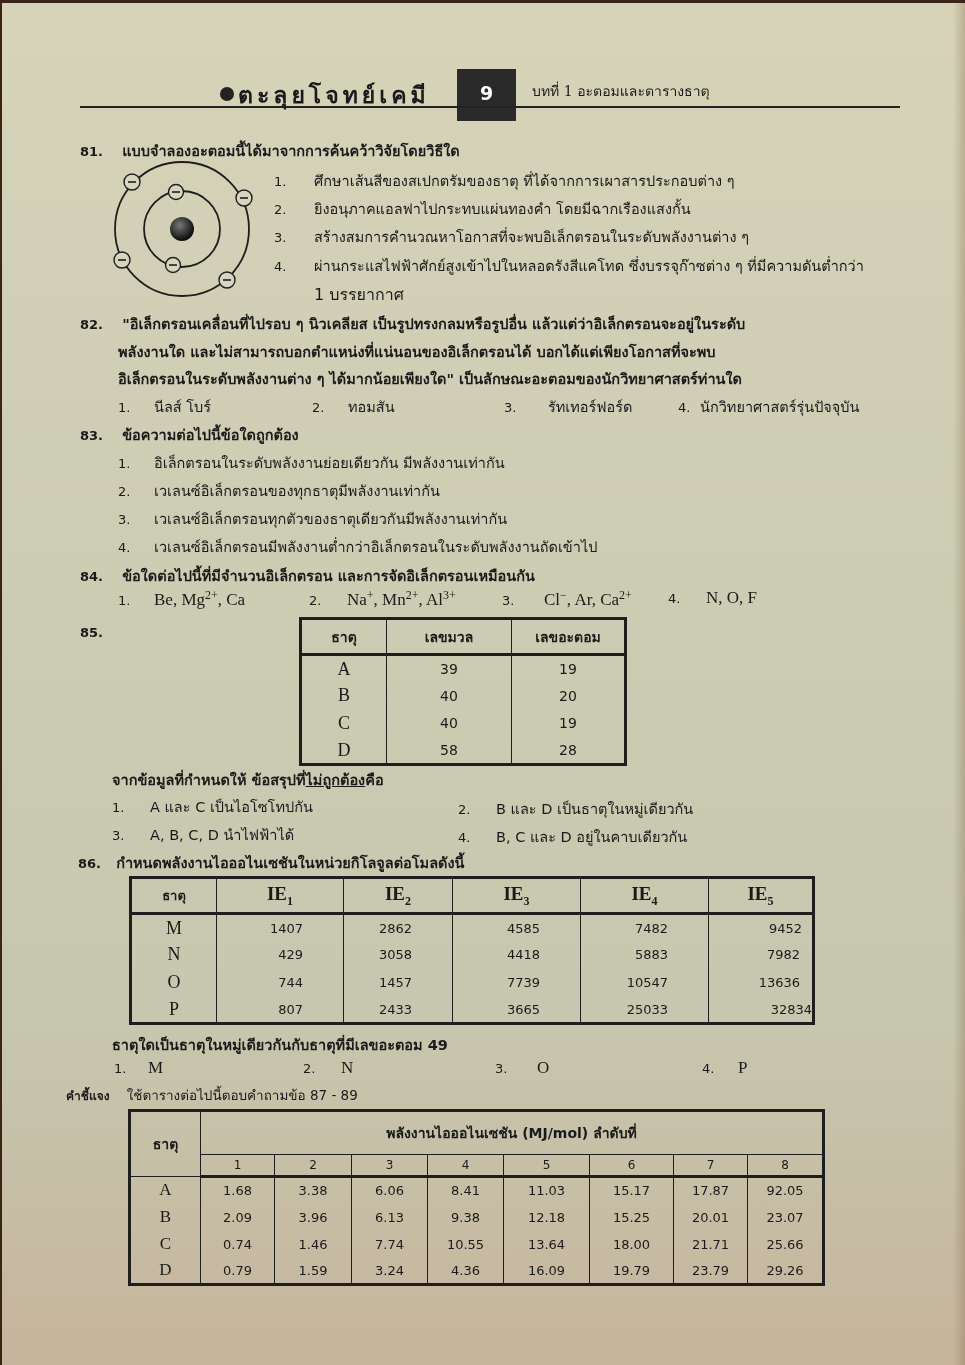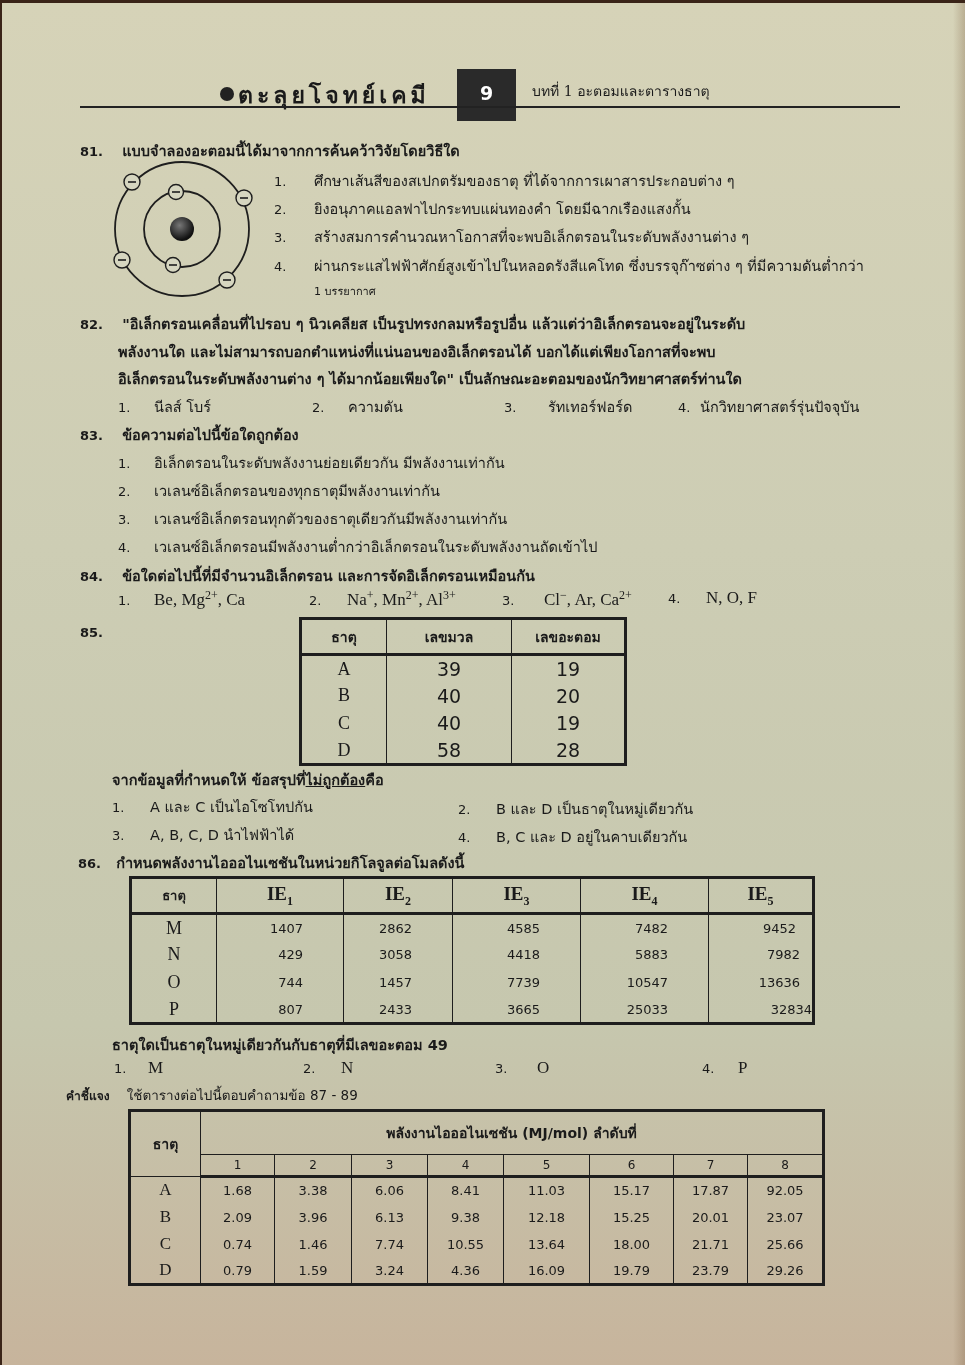--- a/index.html
+++ b/index.html
@@ -29,21 +29,21 @@
   .qnum { font-weight: bold; font-size: 13px; }
   .qtitle { font-weight: bold; font-size: 14.5px; }
   .opt { font-size: 14.5px; }
   .optn { font-size: 13px; display: inline-block; }
   .eng { font-family: "Liberation Serif", serif; font-size: 17px; }
 
   table { border-collapse: collapse; position: absolute; }
   td, th { border: 1.5px solid #1e1e1e; text-align: center; font-weight: normal; }
   .t85 { left: 297px; top: 614px; width: 328px; border: 3px solid #1e1e1e; }
   .t85 th { height: 36px; font-weight: bold; font-size: 14px; border-bottom: 3px solid #1e1e1e; }
-  .t85 td { height: 27.5px; font-size: 19px; border-top: none; border-bottom: none; }
+  .t85 td { height: 27.5px; font-size: 14px; border-top: none; border-bottom: none; }
   .t85 td.el { font-family: "Liberation Serif", serif; font-size: 18px; }
 
   .t86 { left: 127px; top: 873px; width: 686px; border: 3px solid #1e1e1e; }
   .t86 th { height: 36px; font-family: "Liberation Serif", serif; font-weight: bold; font-size: 19px; border-bottom: 3px solid #1e1e1e; }
   .t86 th.thai { font-family: "DejaVu Sans", sans-serif; font-size: 13px; }
   .t86 th sub { font-size: 12px; }
   .t86 td { height: 27.5px; font-size: 13px; border-top: none; border-bottom: none; text-align: right; padding-right: 40px; }
   .t86 td.el { font-family: "Liberation Serif", serif; font-size: 18px; text-align: center; padding-right: 0; }
 
   .t87 { left: 126px; top: 1106px; width: 697px; border: 3px solid #1e1e1e; }
@@ -93,30 +93,30 @@
       <line x1="8" y1="99" x2="16" y2="99"></line>
         <line x1="113" y1="119" x2="121" y2="119"></line>
       <line x1="62" y1="31" x2="70" y2="31"></line>
         <line x1="59" y1="104" x2="67" y2="104"></line>
     </g>
   </svg>
   <div class="abs opt" style="left:272px;top:166px;"><span class="optn" style="width:40px">1.</span><span>ศึกษาเส้นสีของสเปกตรัมของธาตุ ที่ได้จากการเผาสารประกอบต่าง ๆ</span></div>
   <div class="abs opt" style="left:272px;top:194px;"><span class="optn" style="width:40px">2.</span><span>ยิงอนุภาคแอลฟาไปกระทบแผ่นทองคำ โดยมีฉากเรืองแสงกั้น</span></div>
   <div class="abs opt" style="left:272px;top:222px;"><span class="optn" style="width:40px">3.</span><span>สร้างสมการคำนวณหาโอกาสที่จะพบอิเล็กตรอนในระดับพลังงานต่าง ๆ</span></div>
   <div class="abs opt" style="left:272px;top:251px;white-space:nowrap;"><span class="optn" style="width:40px">4.</span><span>ผ่านกระแสไฟฟ้าศักย์สูงเข้าไปในหลอดรังสีแคโทด ซึ่งบรรจุก๊าซต่าง ๆ ที่มีความดันต่ำกว่า</span></div>
-  <div class="abs opt" style="left:312px;top:279px;font-size:11px;">1 บรรยากาศ</div>
+  <div class="abs opt" style="left:312px;top:279px;font-size:16px;">1 บรรยากาศ</div>
 
   <div class="abs" style="left:78px;top:309px;white-space:nowrap;">
     <span class="qnum">82.</span>
     <span class="qtitle" style="margin-left:14px;">"อิเล็กตรอนเคลื่อนที่ไปรอบ ๆ  นิวเคลียส  เป็นรูปทรงกลมหรือรูปอื่น  แล้วแต่ว่าอิเล็กตรอนจะอยู่ในระดับ</span>
   </div>
   <div class="abs qtitle" style="left:116px;top:364px;white-space:nowrap;">อิเล็กตรอนในระดับพลังงานต่าง ๆ ได้มากน้อยเพียงใด" เป็นลักษณะอะตอมของนักวิทยาศาสตร์ท่านใด</div>
   <div class="abs qtitle" style="left:116px;top:337px;white-space:nowrap;">พลังงานใด   และไม่สามารถบอกตำแหน่งที่แน่นอนของอิเล็กตรอนได้   บอกได้แต่เพียงโอกาสที่จะพบ</div>
   <div class="abs opt" style="left:116px;top:392px;"><span class="optn" style="width:36px">1.</span><span>นีลส์ โบร์</span></div>
-  <div class="abs opt" style="left:310px;top:392px;"><span class="optn" style="width:36px">2.</span><span>ความดัน</span></div>
+  <div class="abs opt" style="left:310px;top:392px;"><span class="optn" style="width:36px">2.</span><span>ทอมสัน</span></div>
   <div class="abs opt" style="left:502px;top:392px;"><span class="optn" style="width:44px">3.</span><span>รัทเทอร์ฟอร์ด</span></div>
   <div class="abs opt" style="left:676px;top:392px;"><span class="optn" style="width:22px">4.</span><span>นักวิทยาศาสตร์รุ่นปัจจุบัน</span></div>
 
   <div class="abs" style="left:78px;top:420px;">
     <span class="qnum">83.</span>
     <span class="qtitle" style="margin-left:14px;">ข้อความต่อไปนี้ข้อใดถูกต้อง</span>
   </div>
   <div class="abs opt" style="left:116px;top:448px;"><span class="optn" style="width:36px">1.</span><span>อิเล็กตรอนในระดับพลังงานย่อยเดียวกัน มีพลังงานเท่ากัน</span></div>
   <div class="abs opt" style="left:116px;top:476px;"><span class="optn" style="width:36px">2.</span><span>เวเลนซ์อิเล็กตรอนของทุกธาตุมีพลังงานเท่ากัน</span></div>
   <div class="abs opt" style="left:116px;top:504px;"><span class="optn" style="width:36px">3.</span><span>เวเลนซ์อิเล็กตรอนทุกตัวของธาตุเดียวกันมีพลังงานเท่ากัน</span></div>
@@ -180,21 +180,21 @@
       <th style="width:128px"><span>IE</span><sub>3</sub></th>
       <th style="width:128px"><span>IE</span><sub>4</sub></th>
       <th><span>IE</span><sub>5</sub></th>
     </tr>
     <tr>
       <td class="el">M</td>
       <td>1407</td>
       <td>2862</td>
       <td>4585</td>
       <td>7482</td>
-      <td style="padding-right:16px">9452</td>
+      <td style="padding-right:10px">9452</td>
     </tr>
     <tr>
       <td class="el">N</td>
       <td>429</td>
       <td>3058</td>
       <td>4418</td>
       <td>5883</td>
       <td style="padding-right:12px">7982</td>
     </tr>
     <tr>

